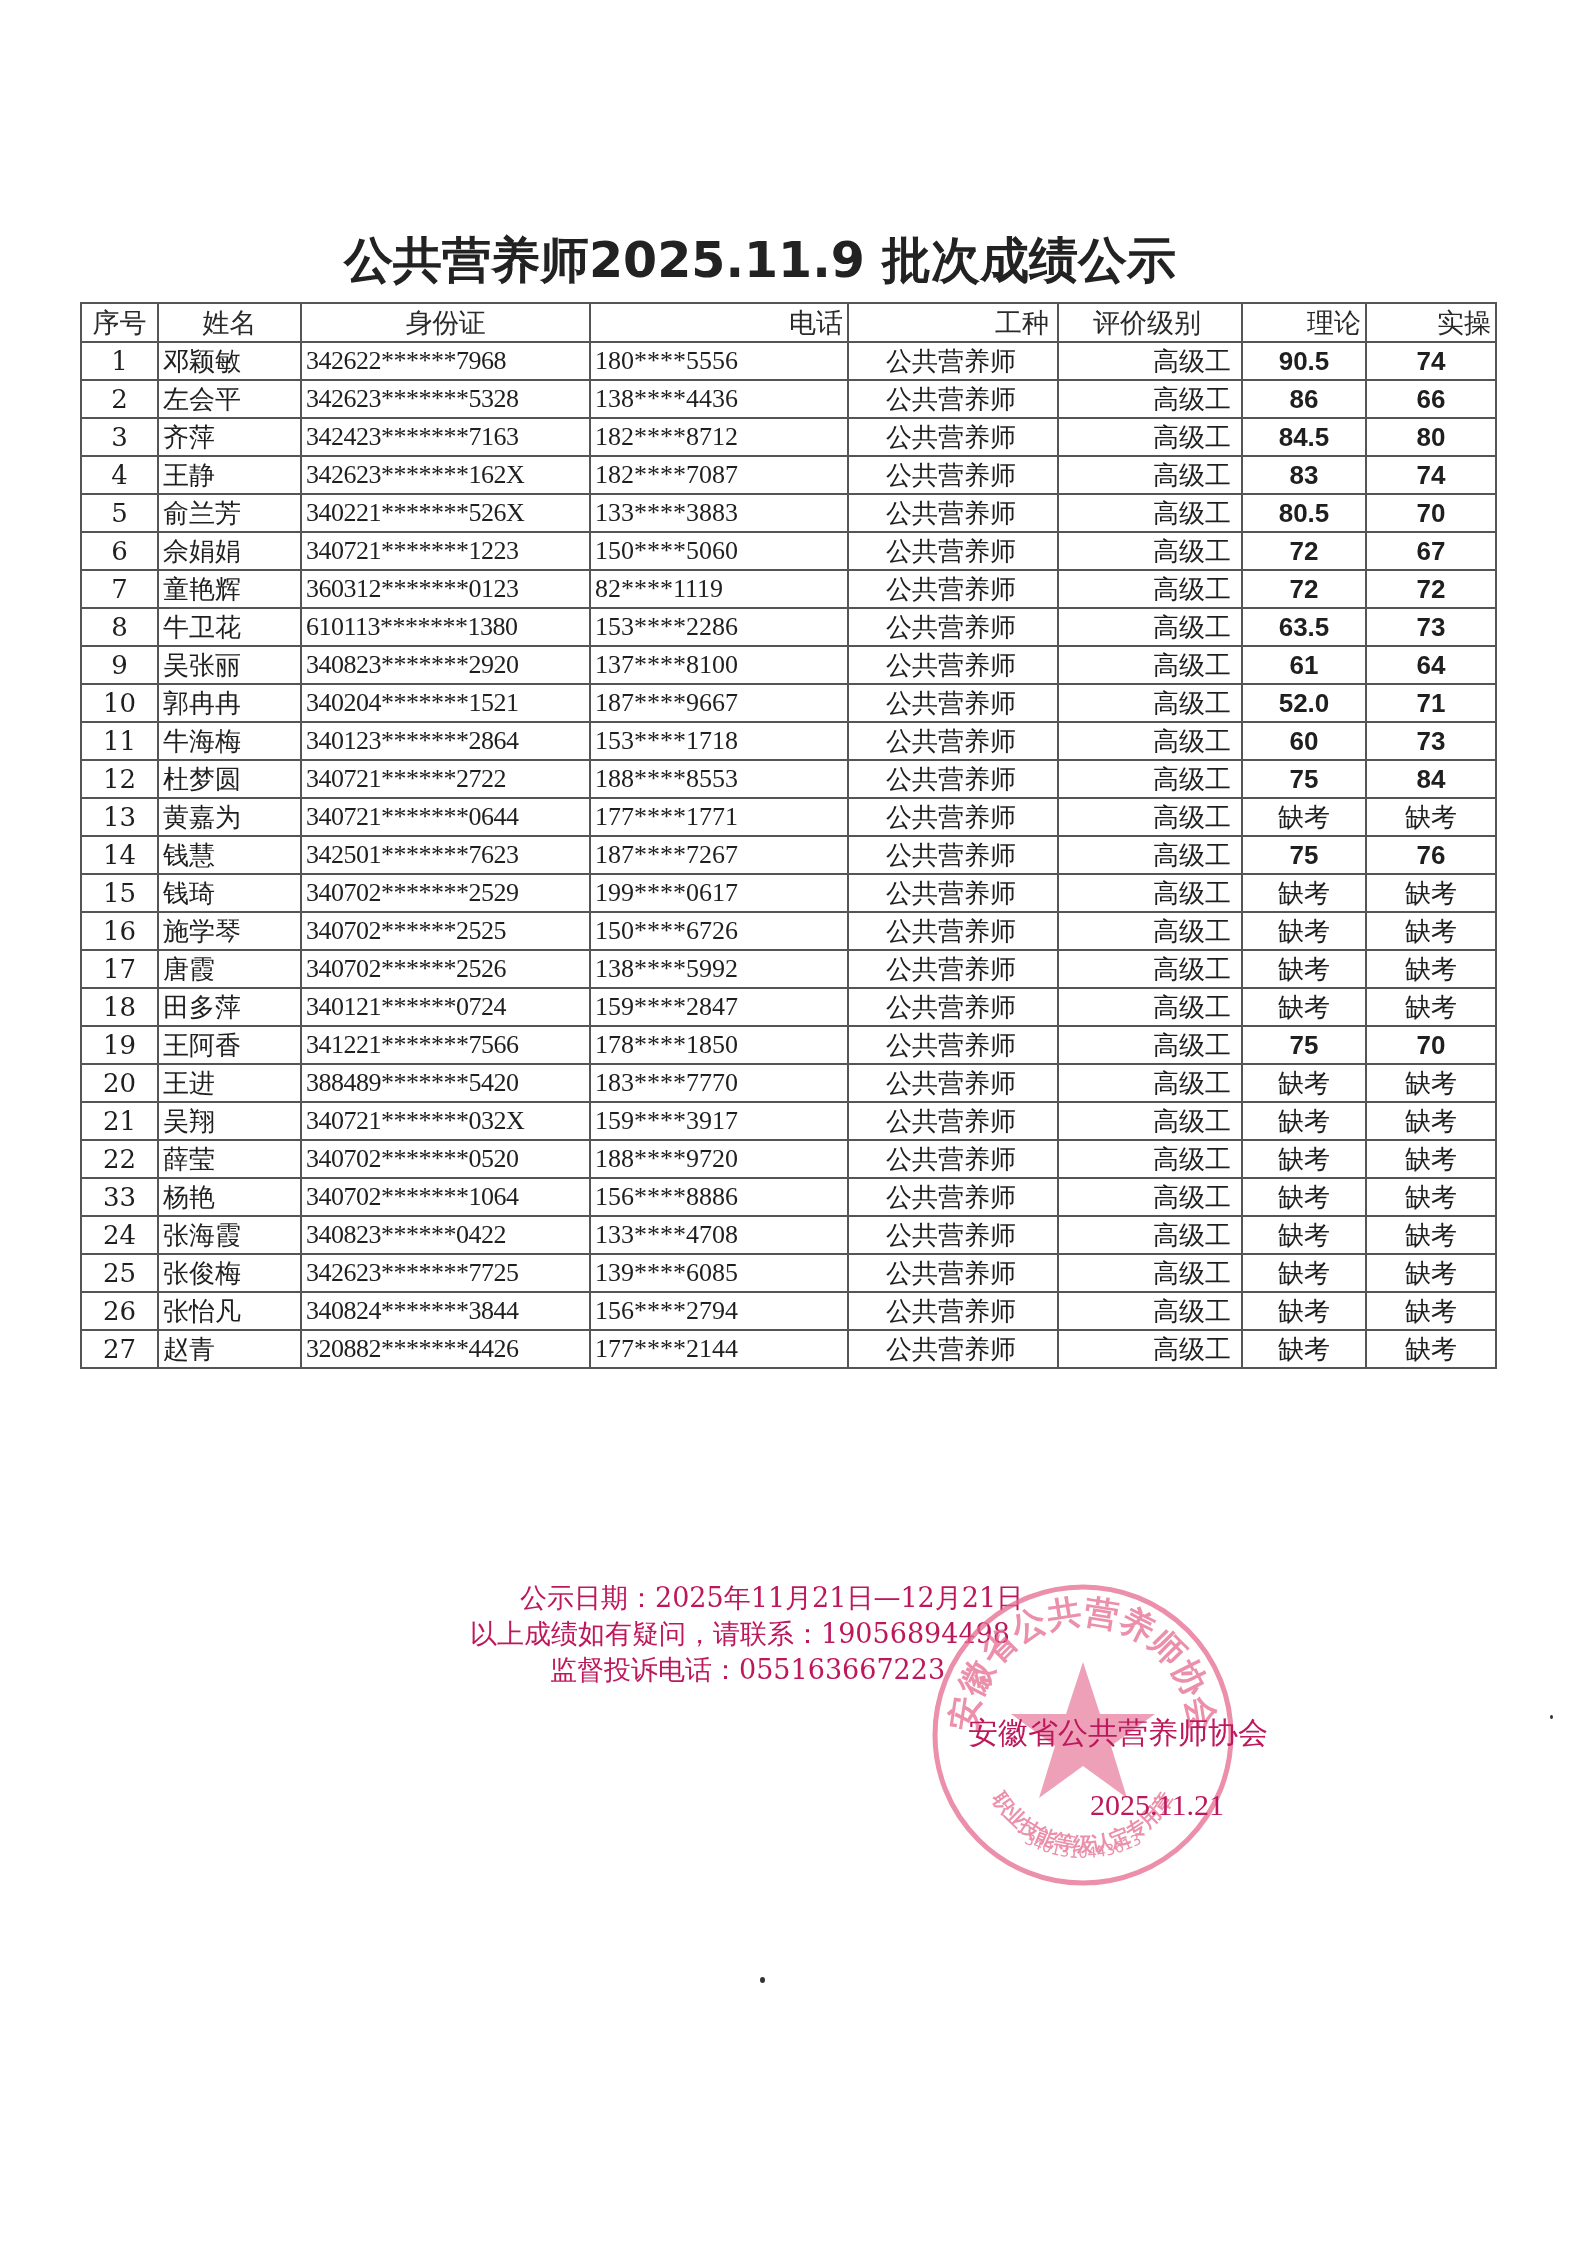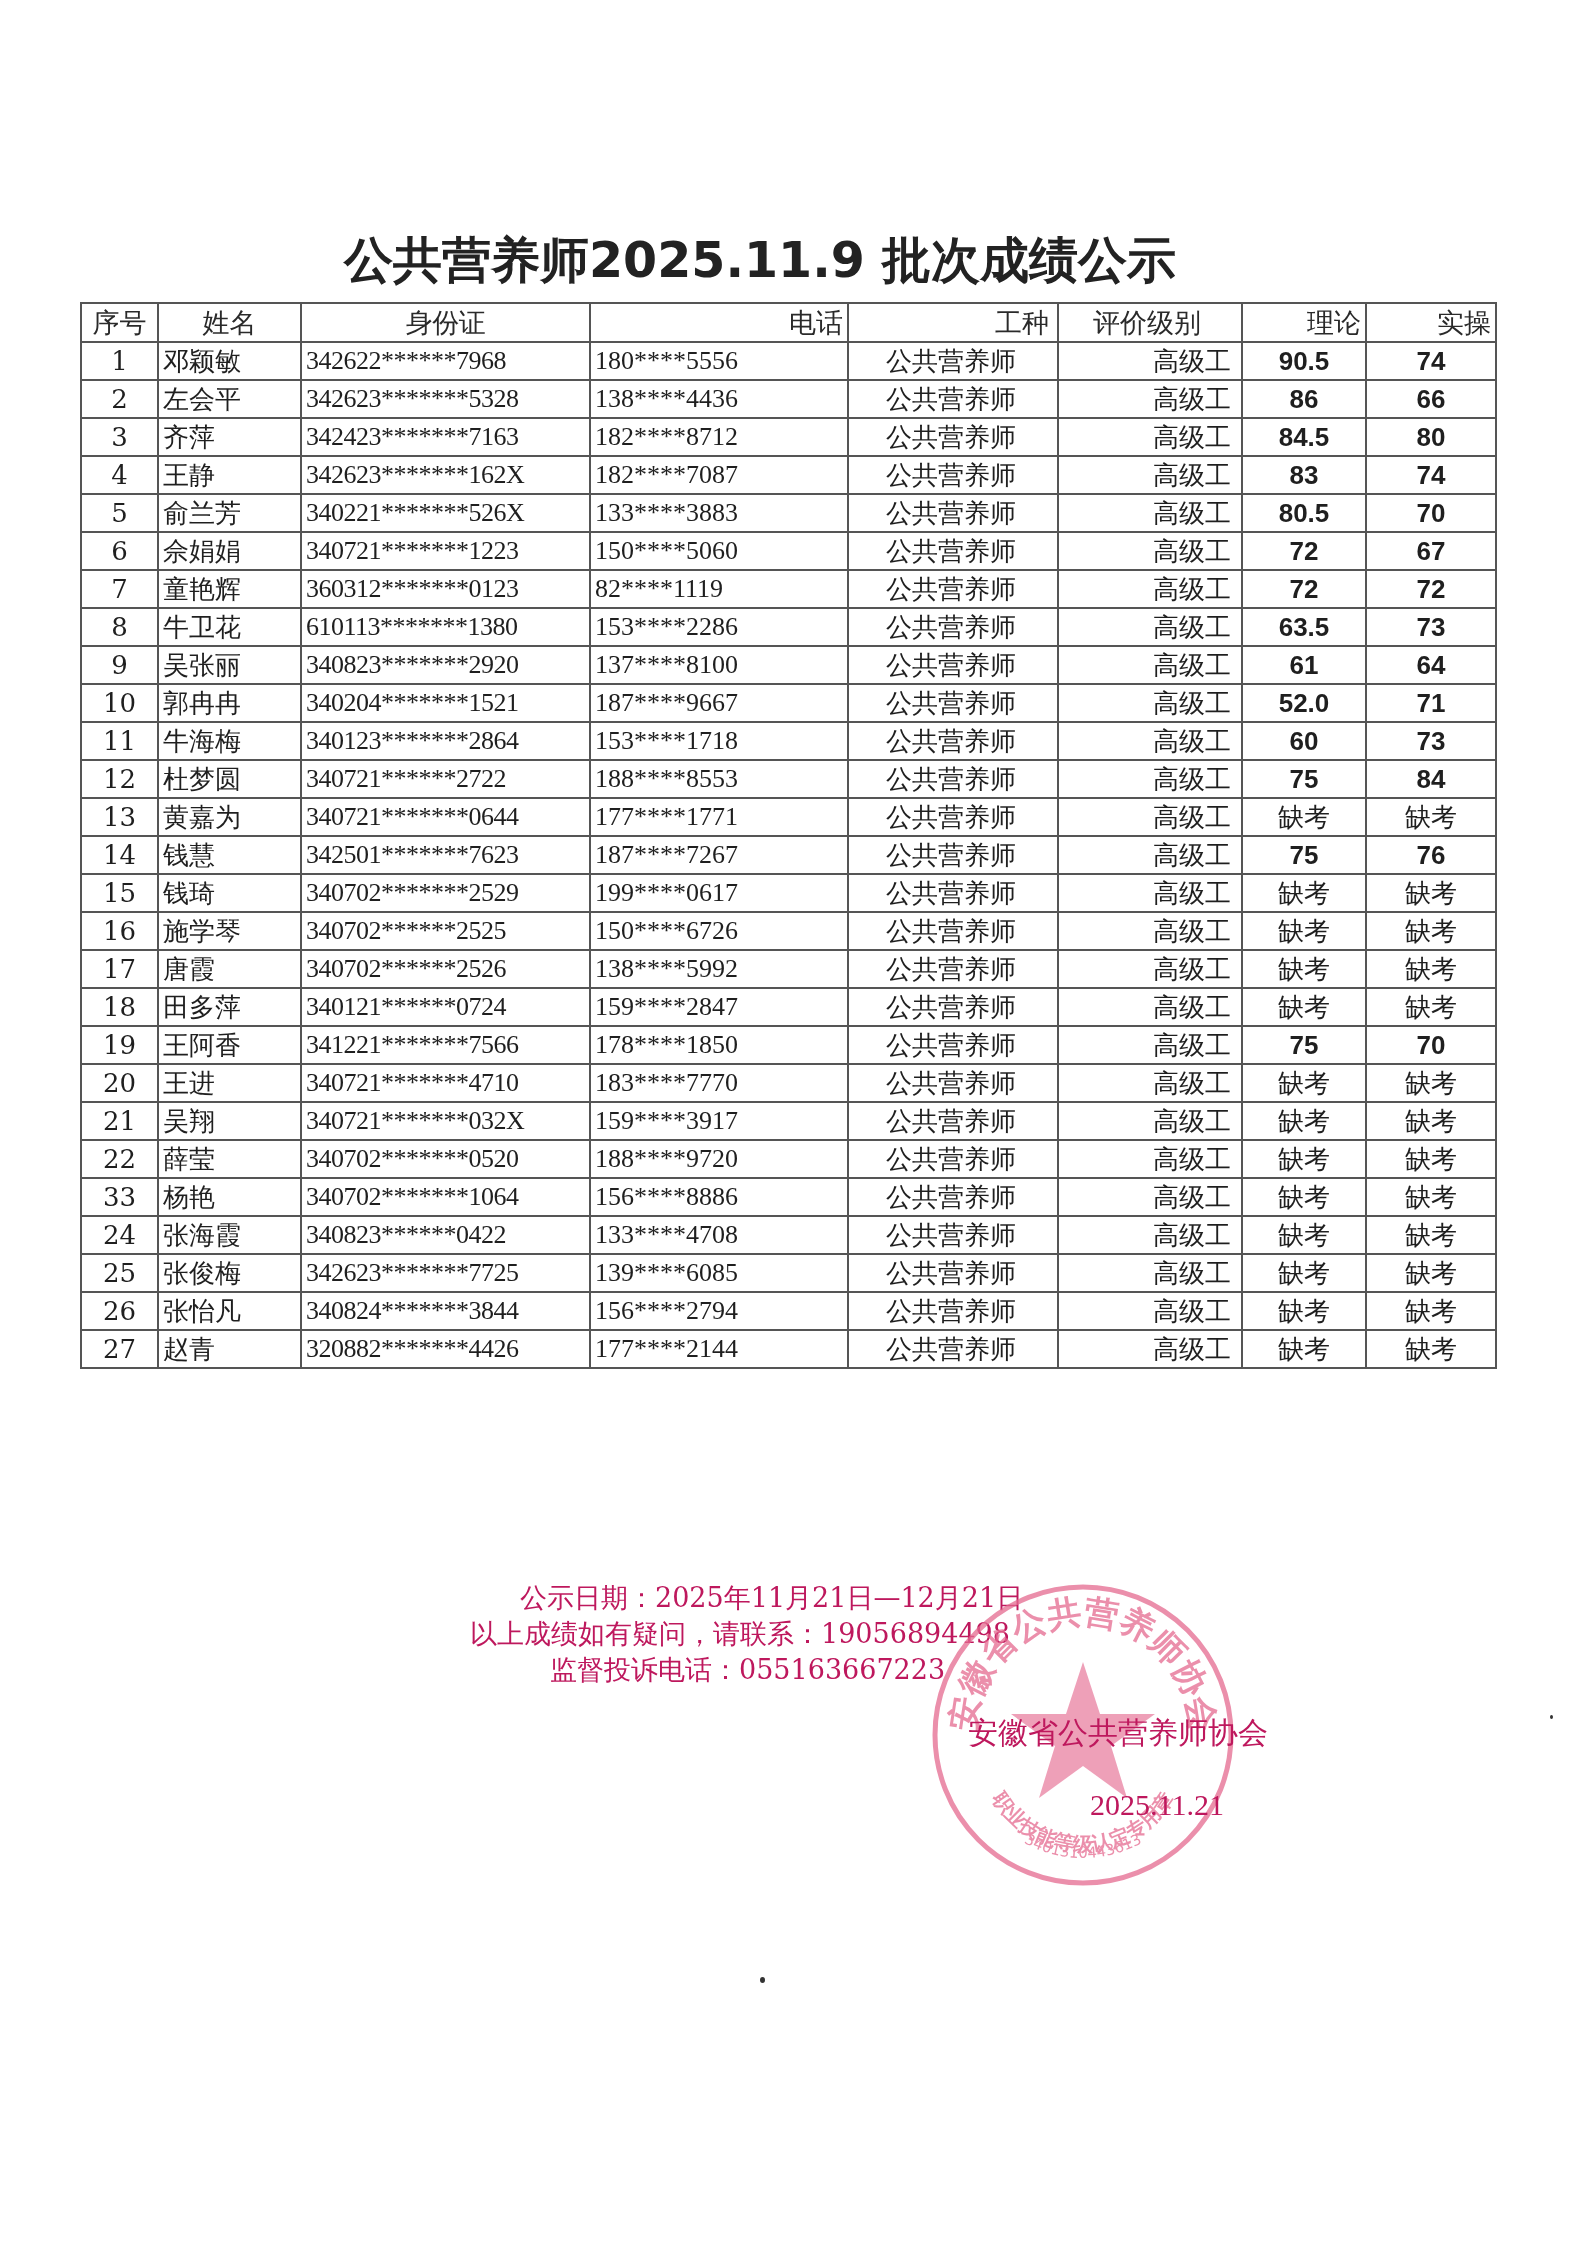--- a/index.html
+++ b/index.html
@@ -246,21 +246,21 @@
         <td class="c-id">341221*******7566</td>
         <td class="c-phone">178****1850</td>
         <td class="c-type">公共营养师</td>
         <td class="c-level">高级工</td>
         <td class="c-theory">75</td>
         <td class="c-practice">70</td>
       </tr>
       <tr>
         <td class="c-no">20</td>
         <td class="c-name">王进</td>
-        <td class="c-id">340721*******4710</td>
+        <td class="c-id">388489*******5420</td>
         <td class="c-phone">183****7770</td>
         <td class="c-type">公共营养师</td>
         <td class="c-level">高级工</td>
         <td class="c-theory absent">缺考</td>
         <td class="c-practice absent">缺考</td>
       </tr>
       <tr>
         <td class="c-no">21</td>
         <td class="c-name">吴翔</td>
         <td class="c-id">340721*******032X</td>

